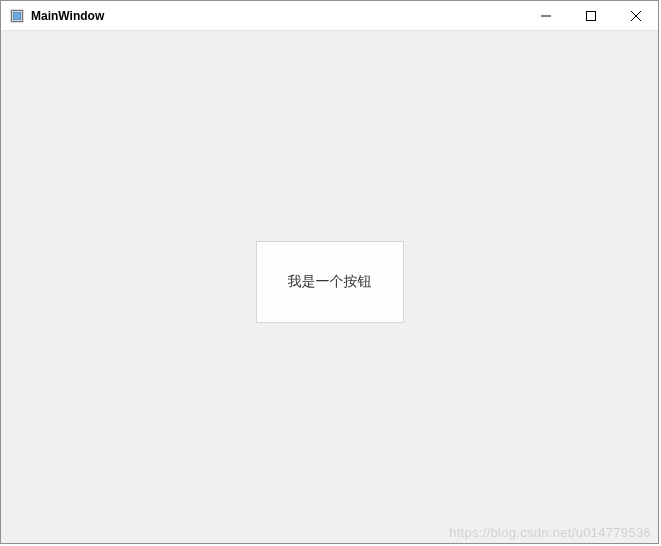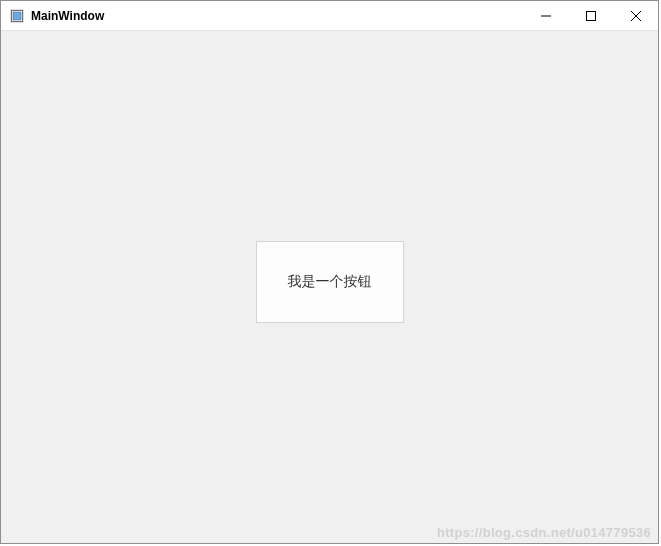--- a/index.html
+++ b/index.html
@@ -95,21 +95,20 @@
       margin-top: -10px;
     }
     .watermark {
       position: absolute;
       bottom: 6px;
       right: 10px;
       font-size: 13px;
       color: rgba(120, 120, 120, 0.25);
       letter-spacing: 0.3px;
       pointer-events: none;
-      font-weight: bold;
     }
   </style>
 </head>
 <body>
 
 <div class="window">
   <div class="titlebar">
     <span class="titlebar-icon">
       <svg viewBox="0 0 16 16">
         <rect x="1.5" y="1.5" width="13" height="13" fill="none" stroke="#5a5a5a" stroke-width="1.2"></rect>

